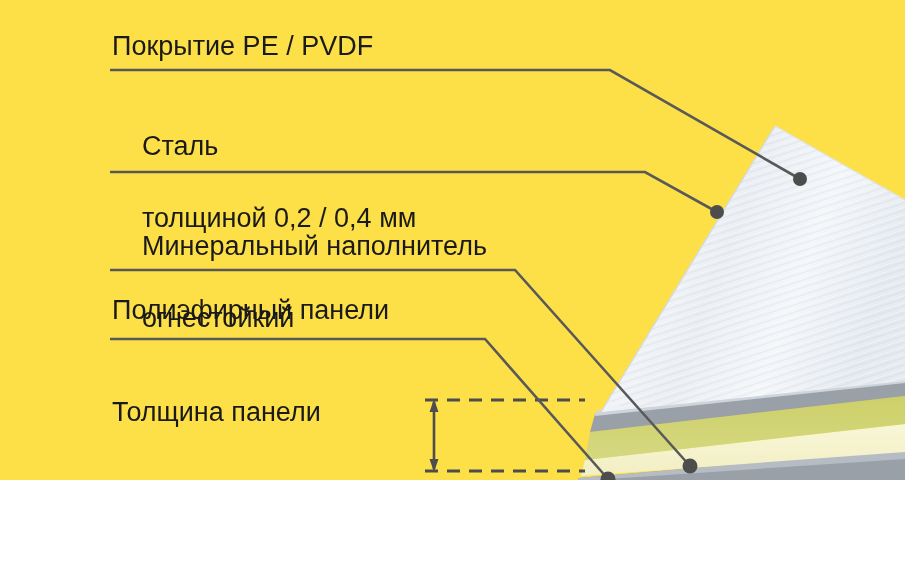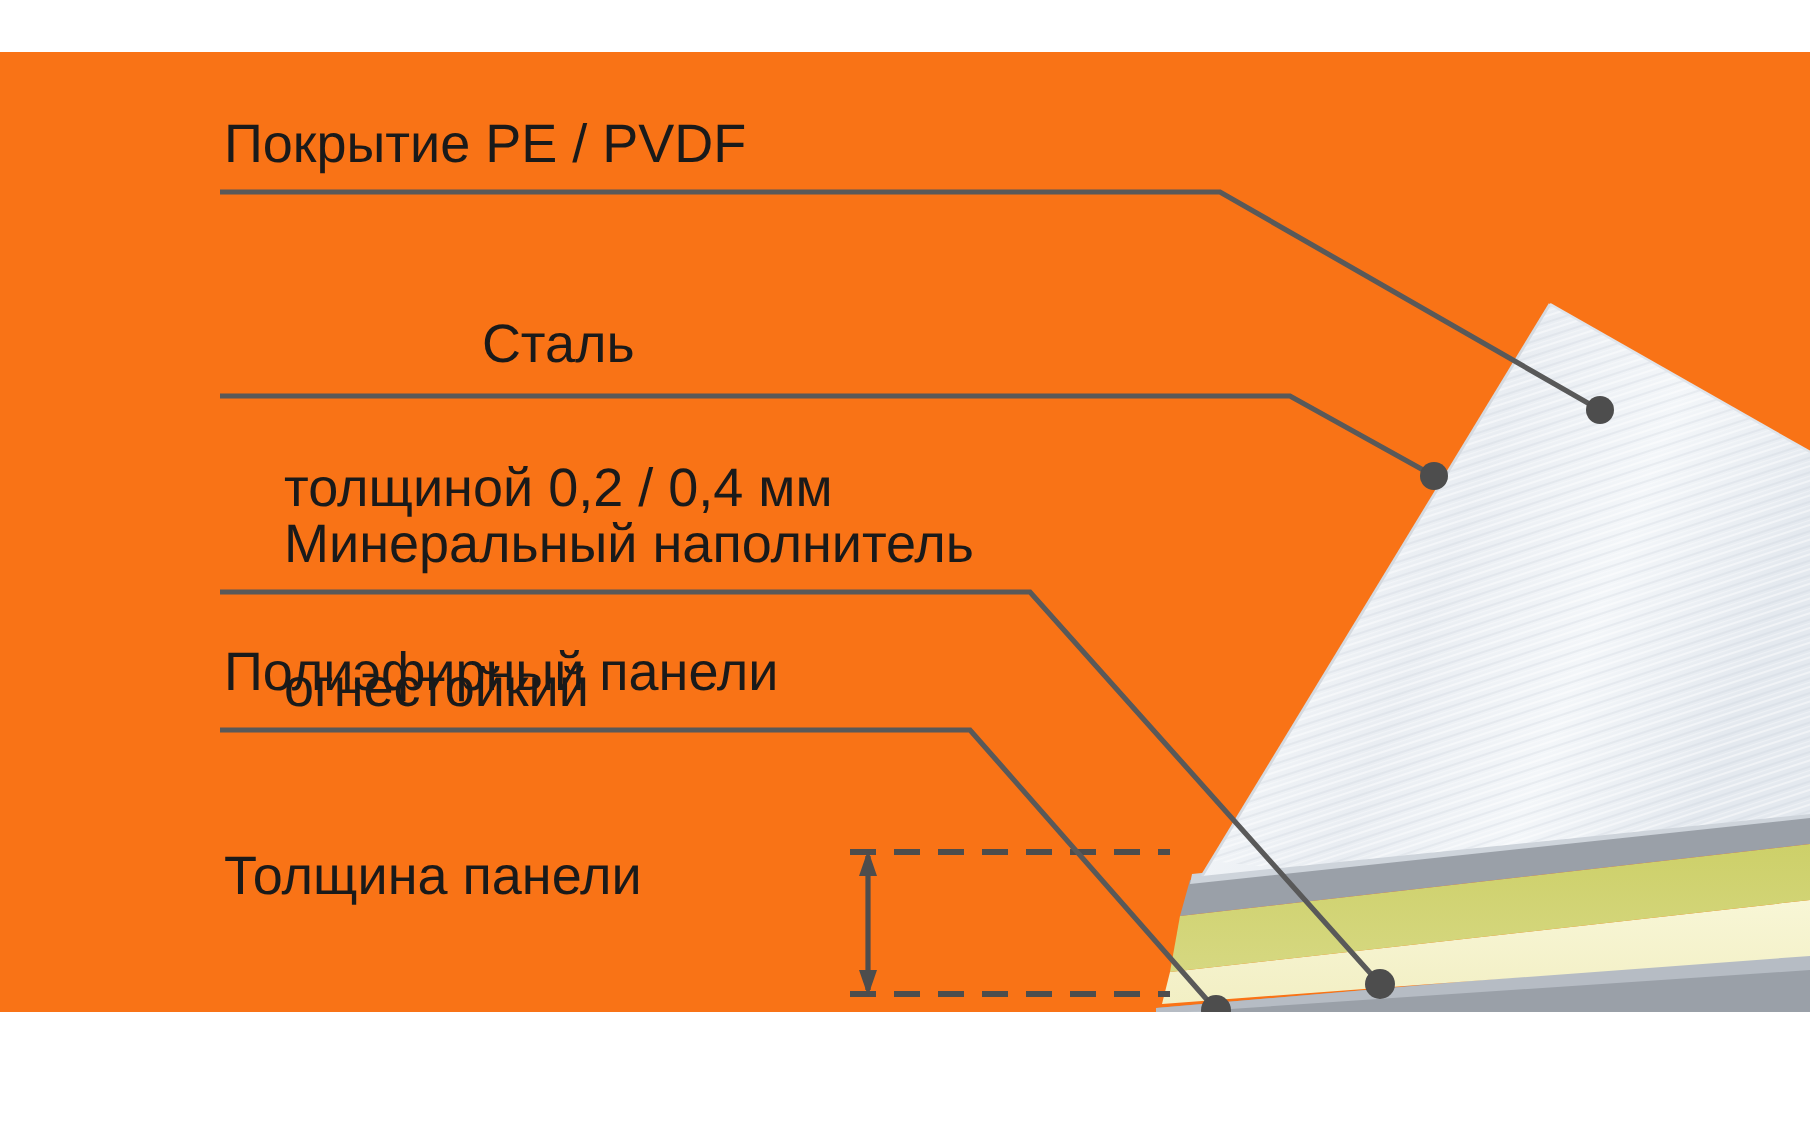--- a/index.html
+++ b/index.html
@@ -4,44 +4,43 @@
 <style>
   html, body {
     margin: 0;
     padding: 0;
     background: #ffffff;
   }
   #canvas {
     position: relative;
     width: 905px;
     height: 480px;
-    background: #f97316;
+    background: #fde047;
     overflow: hidden;
     font-family: "Liberation Sans", sans-serif;
-    margin-top: 26px;
   }
   #art {
     position: absolute;
     left: 0;
     top: 0;
     width: 905px;
     height: 561px;
   }
   .label {
     position: absolute;
     color: #1a1a1a;
     font-family: "Liberation Sans", sans-serif;
     font-size: 27px;
     line-height: 36px;
     font-weight: 400;
     letter-spacing: 0px;
     white-space: pre;
   }
   .label-1 { left: 112px; top: 28px; }
-  .label-2 { left: 112px; top: 92px; text-align: center; }
+  .label-2 { left: 112px; top: 92px; }
   .label-3 { left: 112px; top: 192px; }
   .label-4 { left: 112px; top: 292px; }
   .label-5 {
     left: 112px;
     top: 394px;
     width: 300px;
     text-align: left;
     white-space: normal;
   }
 </style>

